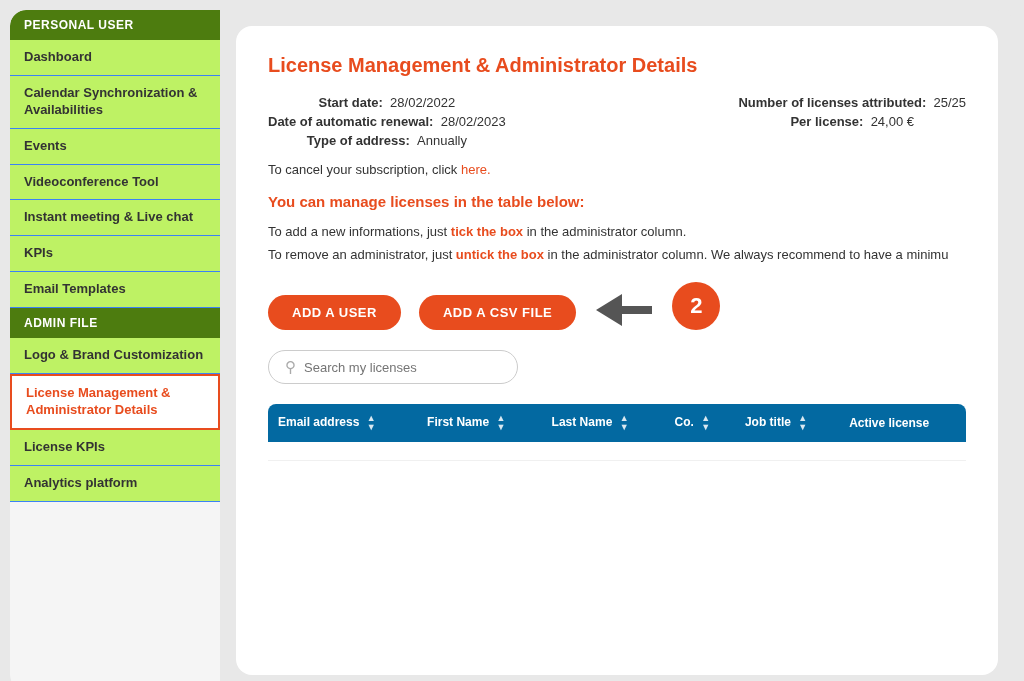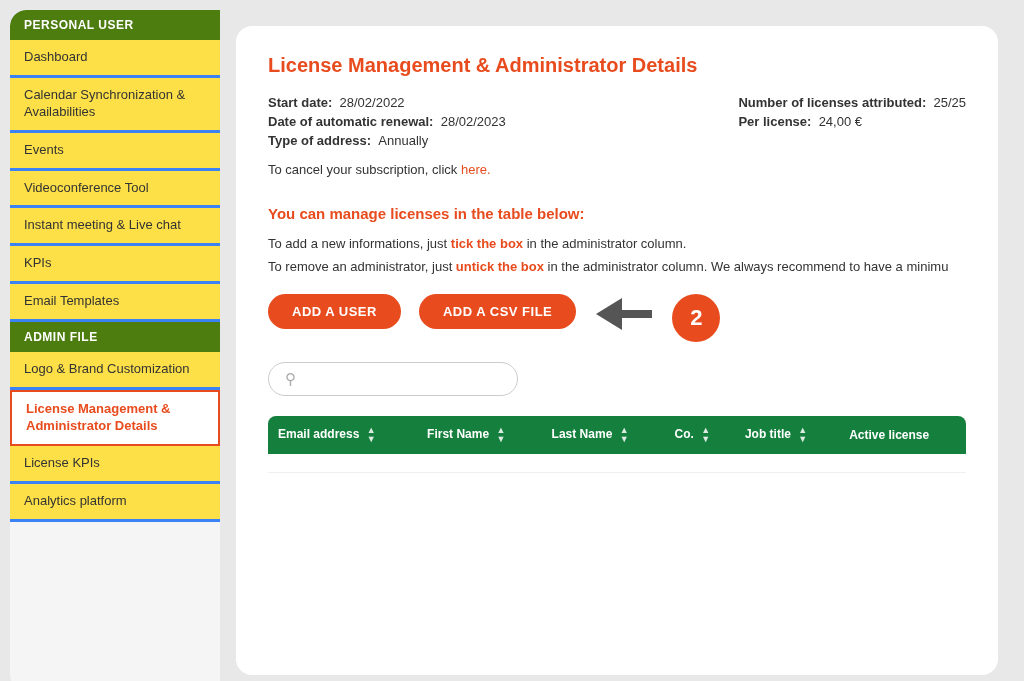--- a/index.html
+++ b/index.html
@@ -35,23 +35,24 @@
       font-weight: 700;
       font-size: 12px;
       padding: 8px 14px;
       letter-spacing: 0.5px;
     }
     .sidebar-item {
       padding: 9px 14px;
       font-size: 13px;
       color: #333;
       cursor: pointer;
-      border-bottom: 3px solid #3b82f6;
-      background: #fde047;
+      border-bottom: 1px solid #3b82f6;
+      background: #bef264;
       line-height: 1.3;
+      font-weight: bold;
     }
     .sidebar-item.active {
       border: 2px solid #e84c1e;
       color: #e84c1e;
       font-weight: 600;
       background: #fff;
     }
     
     .main {
       flex: 1;
@@ -83,55 +84,56 @@
     }
     .info-grid {
       display: flex;
       gap: 40px;
       margin-bottom: 14px;
     }
     .info-left, .info-right {
       display: flex;
       flex-direction: column;
       gap: 4px;
+      text-align: center;
     }
     .info-row {
       font-size: 13px;
       color: #333;
     }
     .info-row span.label {
       font-weight: 700;
     }
     .info-right {
       margin-left: auto;
     }
     .cancel-text {
       font-size: 13px;
       color: #333;
-      margin-bottom: 28px;
+      margin-bottom: 16px;
     }
     .cancel-text a {
       color: #e84c1e;
       text-decoration: none;
     }
     .manage-section {
       margin-bottom: 12px;
     }
     .manage-text {
       font-size: 13px;
       color: #333;
       margin-bottom: 8px;
     }
     .manage-text .highlight {
       color: #e84c1e;
       font-weight: 600;
     }
     .actions-row {
       display: flex;
-      align-items: flex-start;
+      align-items: flex-end;
       gap: 18px;
       margin-bottom: 20px;
     }
     .btn-primary {
       background: #e84c1e;
       color: #fff;
       border: none;
       border-radius: 30px;
       padding: 10px 24px;
       font-size: 13px;
@@ -186,21 +188,21 @@
     .table-wrapper {
       overflow: hidden;
       border-radius: 8px 8px 0 0;
       flex: 1;
     }
     table {
       width: 100%;
       border-collapse: collapse;
     }
     thead tr {
-      background: #15803d;
+      background: #0369a1;
       color: #fff;
     }
     thead th {
       padding: 10px 10px;
       font-size: 12px;
       font-weight: 700;
       text-align: left;
       white-space: nowrap;
     }
     thead th .sort-icons {
@@ -299,20 +301,21 @@
         <div class="arrow-icon">
           <svg width="60" height="40" viewBox="0 0 60 40">
             <polygon points="28,4 28,16 58,16 58,24 28,24 28,36 2,20" fill="#555"></polygon>
           </svg>
         </div>
         <div class="circle-badge">2</div>
       </div>
 
       <div class="search-box">
         <span class="search-icon">⚲</span>
+        <input type="text" placeholder="Search my licenses" style="">
       </div>
 
       <div class="table-wrapper">
         <table>
           <thead>
             <tr>
               <th>
                 <span>Email address</span>
                 <span class="sort-icons">▲<br>▼</span>
               </th>

